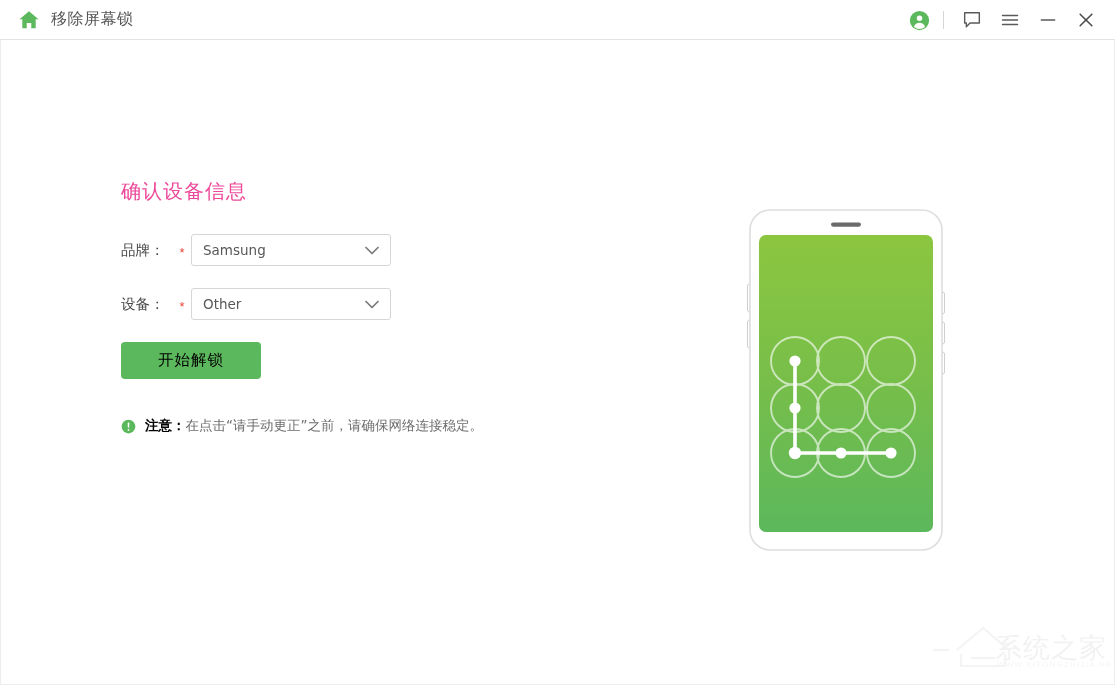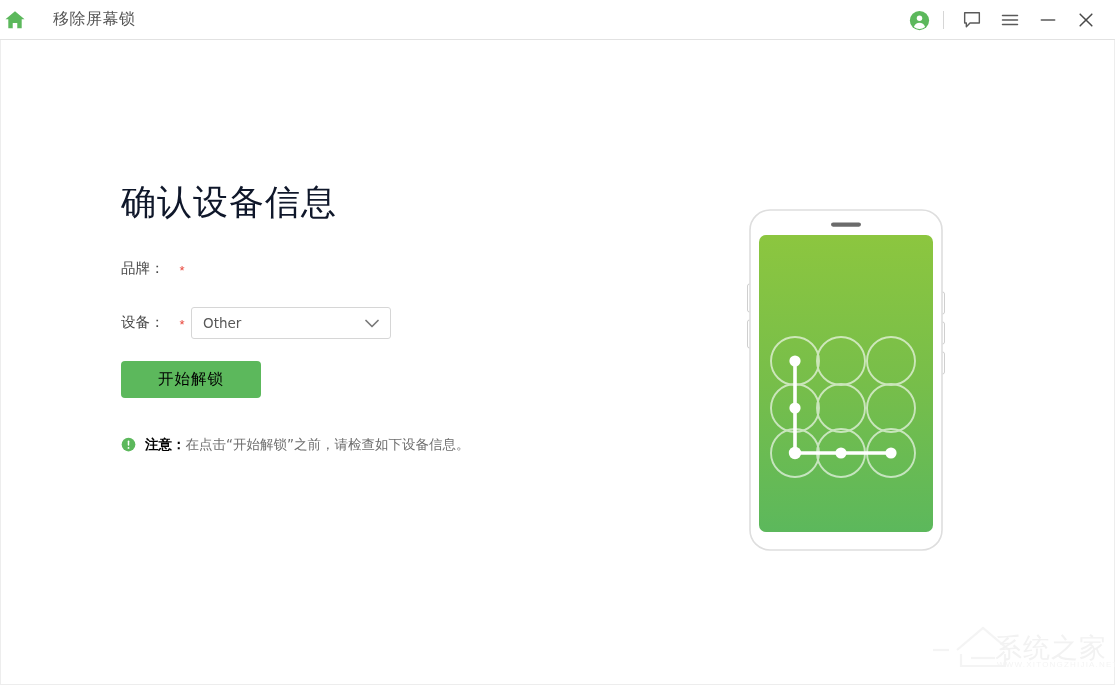--- a/index.html
+++ b/index.html
@@ -26,22 +26,22 @@
     width: 1115px; height: 40px;
     background: #ffffff;
     border-bottom: 1px solid #e2e2e2;
     display: flex;
     align-items: center;
   }
 
   .tb-left {
     display: flex;
     align-items: center;
-    padding-left: 4px;
-    gap: 27px;
+    padding-left: 18px;
+    gap: 11px;
   }
 
   .home-icon { width: 22px; height: 22px; display: block; }
 
   .app-title {
     font-size: 16px;
     color: #555555;
     font-family: "DejaVu Sans", "Liberation Sans", sans-serif;
     letter-spacing: 0.5px;
     white-space: nowrap;
@@ -86,24 +86,24 @@
 
   
   .panel {
     position: absolute;
     left: 120px;
     top: 140px;
     width: 520px;
   }
 
   .page-title {
-    font-size: 35px;
-    color: #0f172a;
+    font-size: 20px;
+    color: #ec4899;
     font-weight: normal;
-    font-family: Liberation Sans, sans-serif;
+    font-family: Liberation Mono, monospace;
     letter-spacing: 1px;
     line-height: 1.25;
   }
 
   .page-subtitle {
     margin-top: 20px;
     font-size: 15px;
     color: #6f6f6f;
     font-family: "DejaVu Sans", "Liberation Sans", sans-serif;
     letter-spacing: 0.3px;
@@ -306,20 +306,28 @@
 
     <div class="panel">
 
       <div class="page-title">确认设备信息</div>
 
       <div class="form">
 
         <div class="form-row">
           <span class="form-label">品牌：</span>
           <span class="req-star">*</span>
+          <div class="select-box">
+            <span class="select-value">Samsung</span>
+            <span class="chevron">
+              <svg width="14" height="9" viewBox="0 0 14 9" aria-hidden="true">
+                <polyline points="1,1.5 7,7.5 13,1.5" fill="none" stroke="#7a7a7a" stroke-width="1.7" stroke-linecap="round" stroke-linejoin="round"></polyline>
+              </svg>
+            </span>
+          </div>
         </div>
 
         <div class="form-row">
           <span class="form-label">设备：</span>
           <span class="req-star">*</span>
           <div class="select-box">
             <span class="select-value">Other</span>
             <span class="chevron">
               <svg width="14" height="9" viewBox="0 0 14 9" aria-hidden="true">
                 <polyline points="1,1.5 7,7.5 13,1.5" fill="none" stroke="#7a7a7a" stroke-width="1.7" stroke-linecap="round" stroke-linejoin="round"></polyline>
@@ -333,21 +341,21 @@
       <button class="primary-btn">开始解锁</button>
 
       <div class="note">
         <span>
           <svg class="note-icon" viewBox="0 0 24 24" aria-hidden="true">
             <circle cx="12" cy="12" r="11" fill="#5cb85c"></circle>
             <rect x="10.8" y="5.4" width="2.4" height="8.4" rx="1.2" fill="#ffffff"></rect>
             <circle cx="12" cy="17.4" r="1.5" fill="#ffffff"></circle>
           </svg>
         </span>
-        <span class="note-text"><b>注意：</b><span>在点击“开始解锁”之前，请检查如下设备信息。</span></span>
+        <span class="note-text"><b>注意：</b><span>在点击“请手动更正”之前，请确保网络连接稳定。</span></span>
       </div>
 
     </div>
 
     <div class="phone-wrap">
       <svg width="200" height="385" viewBox="0 0 200 385" aria-hidden="true">
 
         <rect x="1.5" y="112" width="4" height="28" rx="2" fill="#ffffff" stroke="#cfcfcf" stroke-width="1"></rect>
         <rect x="1.5" y="148" width="4" height="28" rx="2" fill="#ffffff" stroke="#cfcfcf" stroke-width="1"></rect>
 

